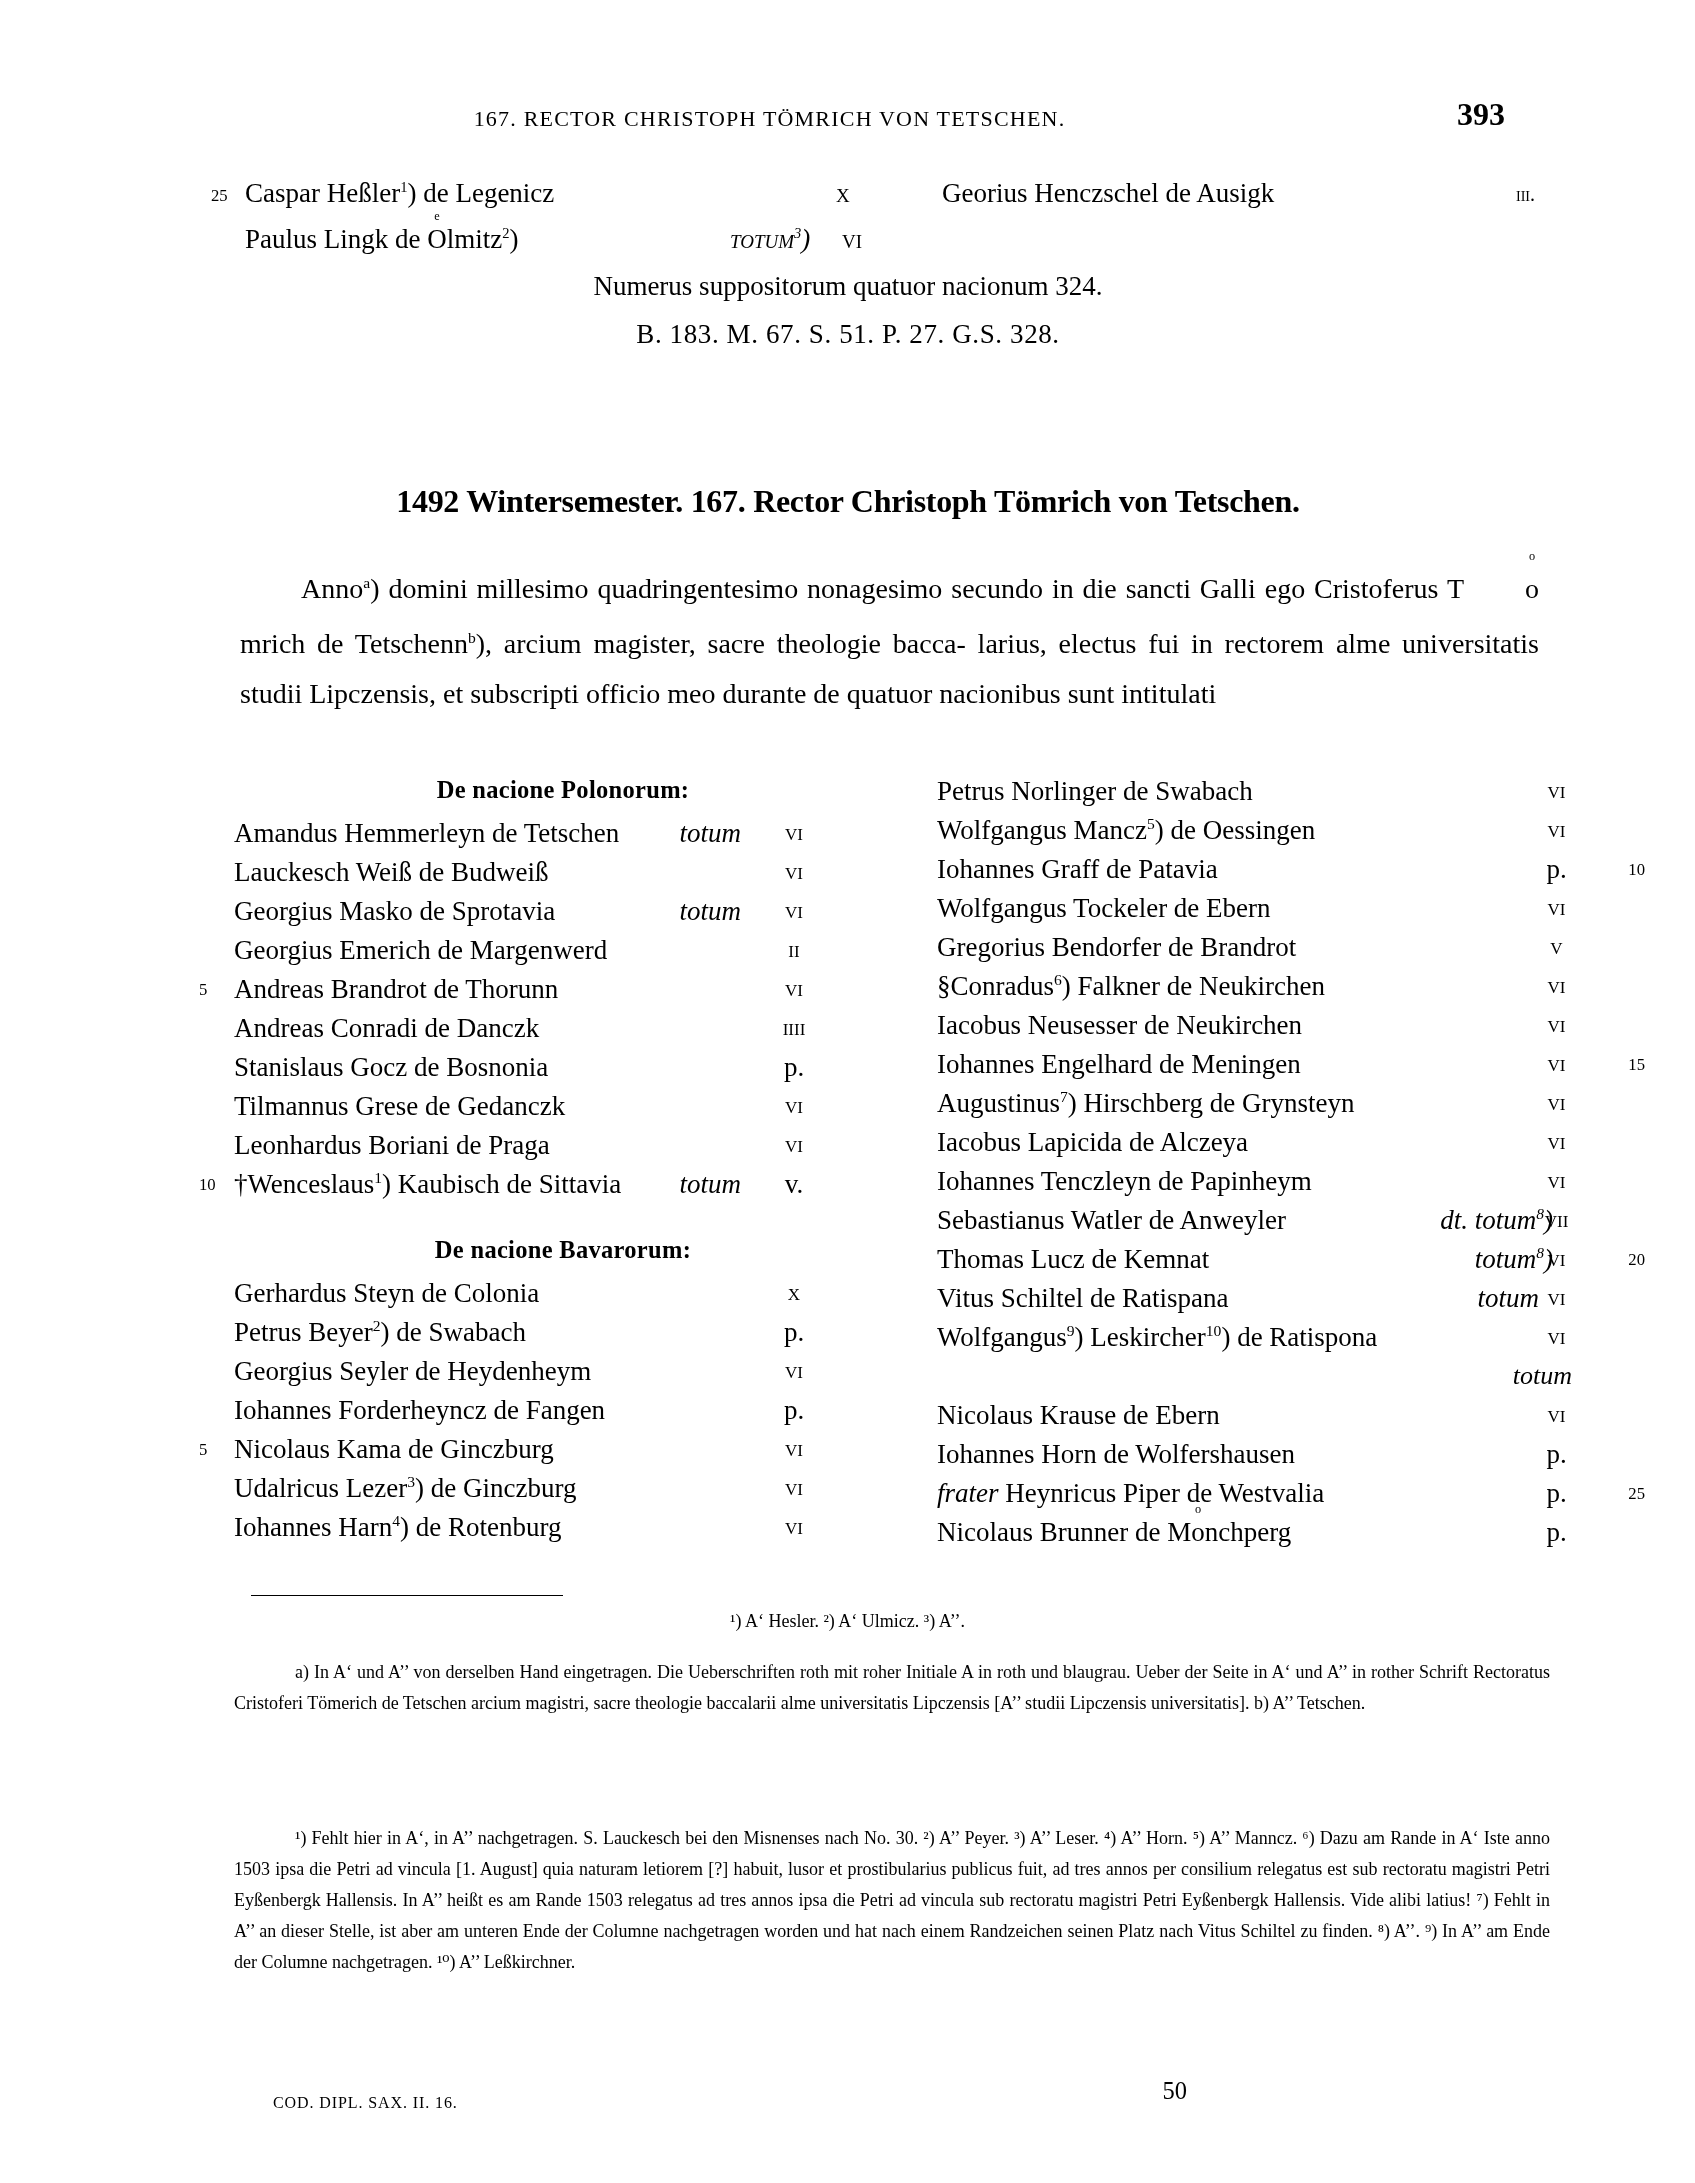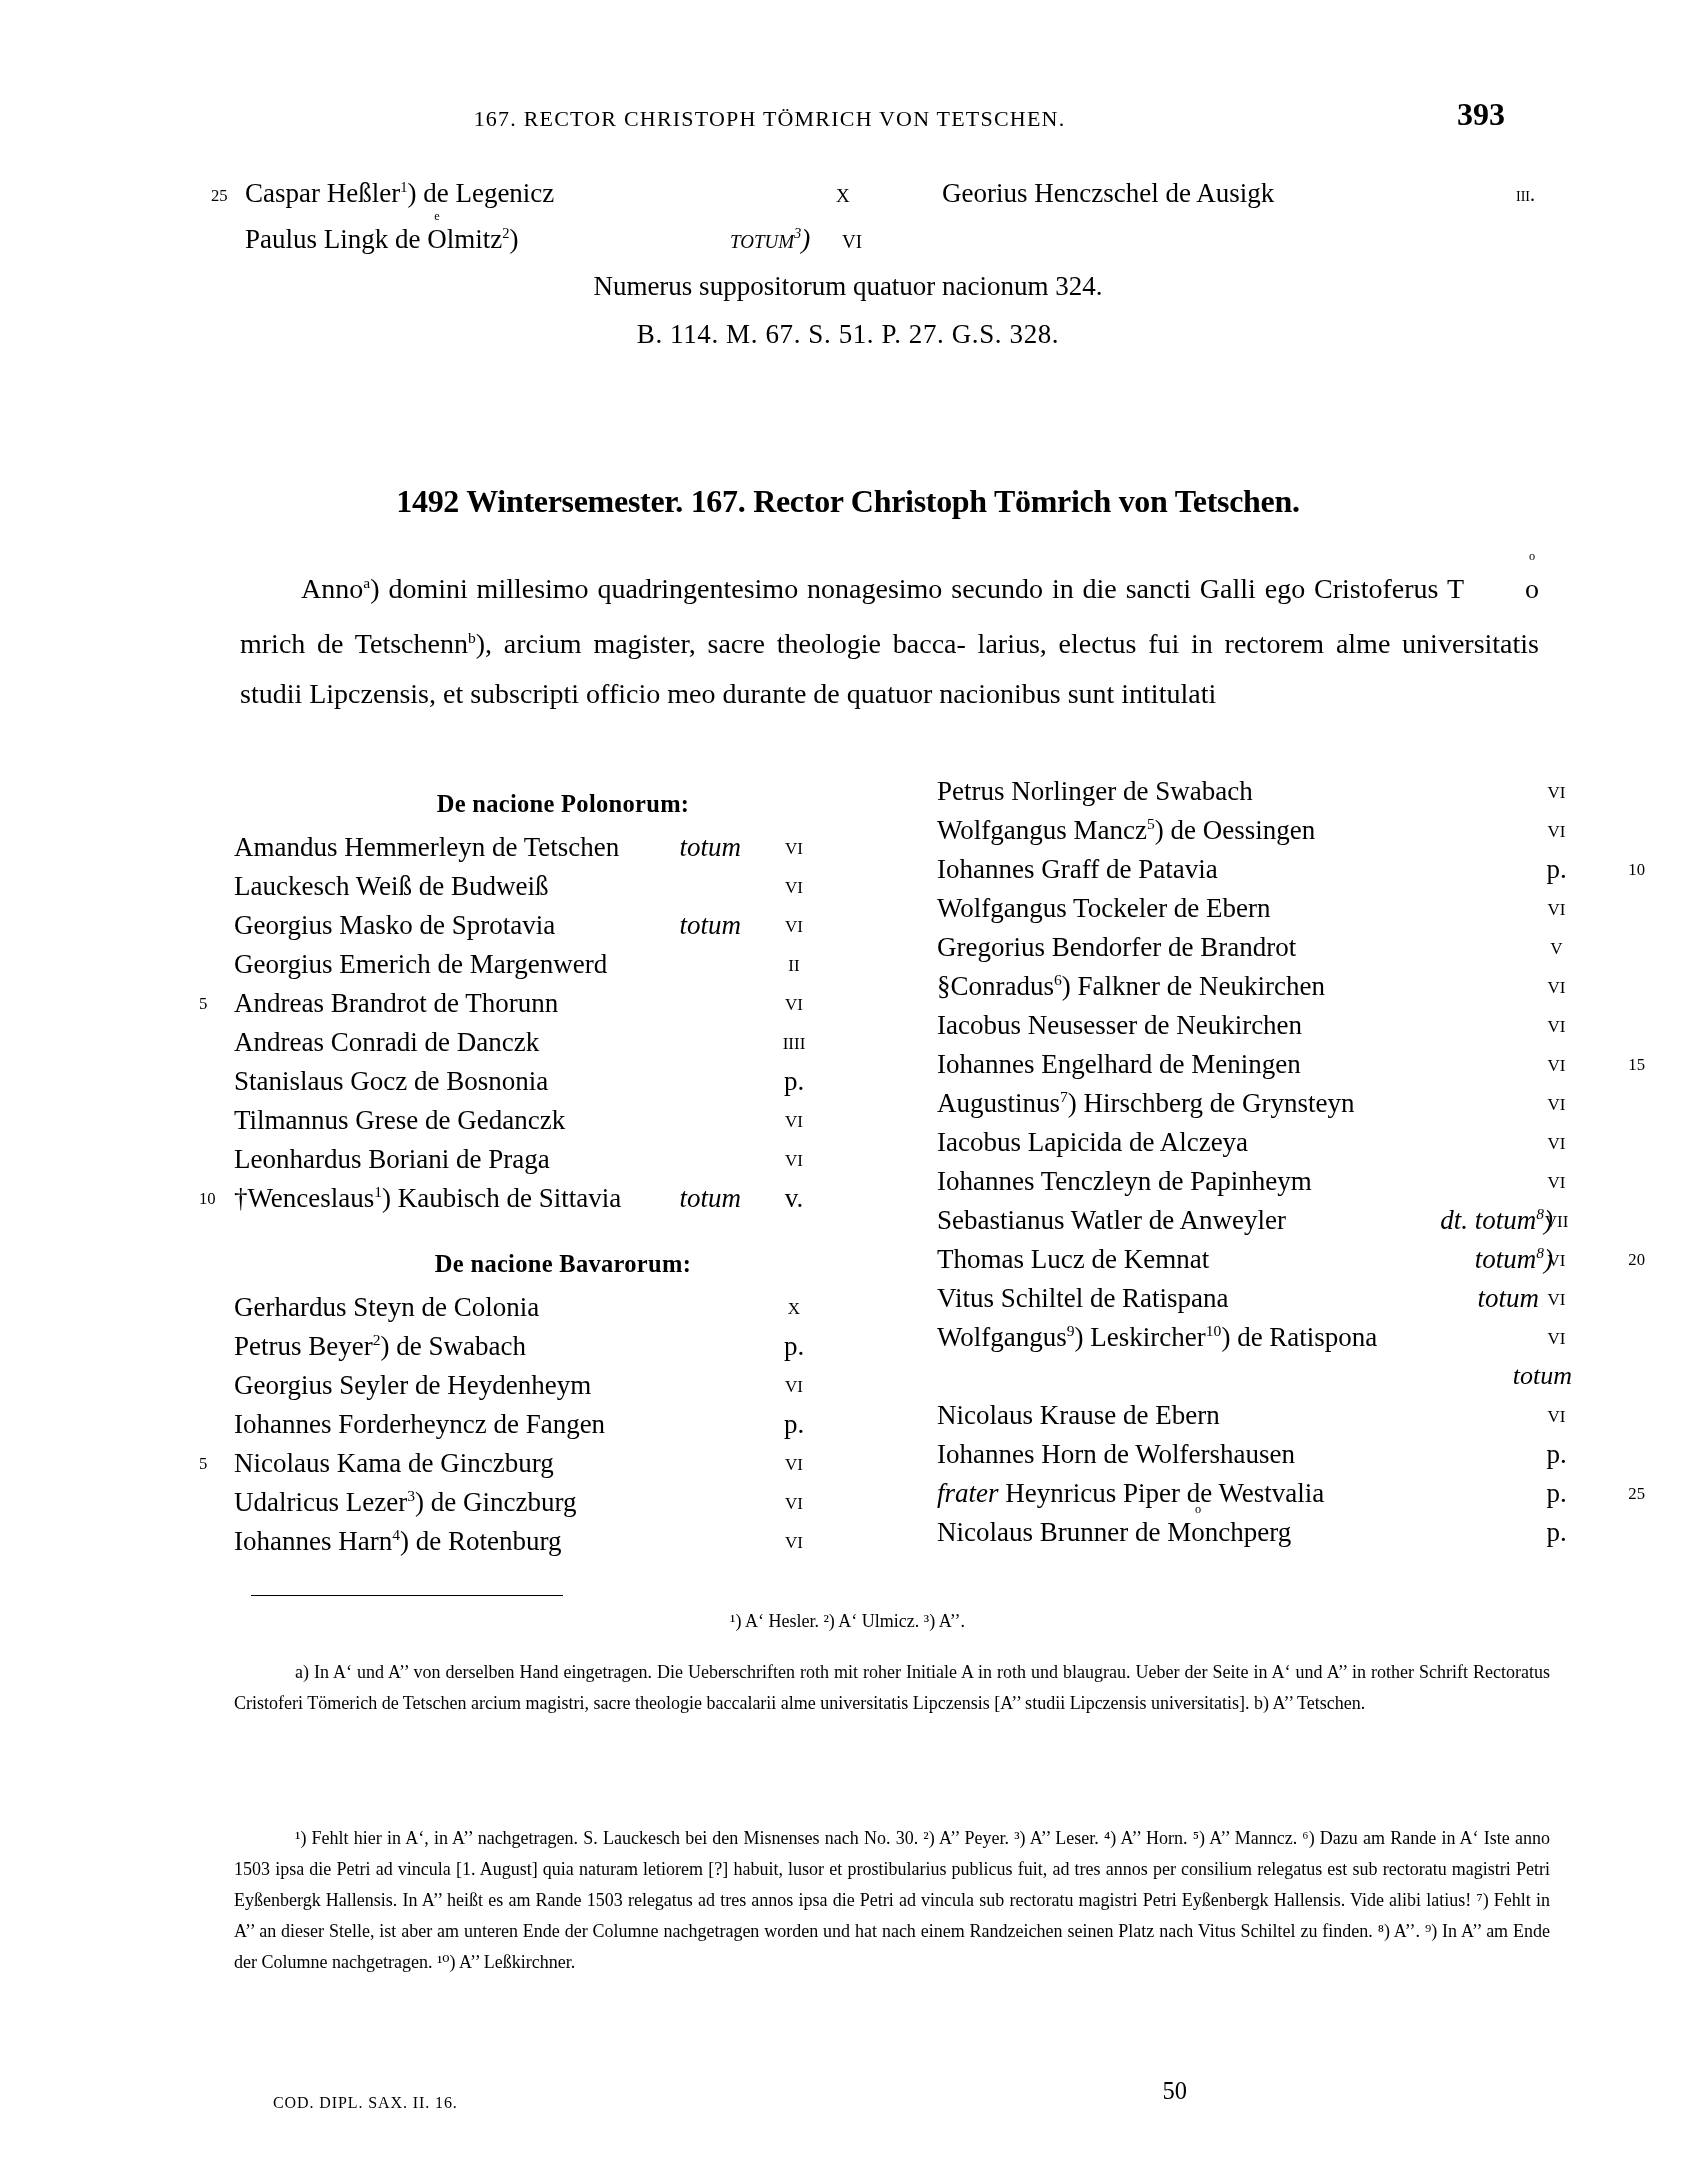--- a/index.html
+++ b/index.html
@@ -128,21 +128,20 @@
   }
   .col.left  { left: 234px;  width: 658px; }
   .col.right { left: 937px; width: 719px; }
 
   .grp-head {
     text-align: center;
     font-weight: bold;
     font-size: 24.5px;
     letter-spacing: 0.3px;
     height: 42px;
-    margin-top: 14px;
   }
   .grp-head.second { margin-top: 28px; }
 
   .entry {
     position: relative;
     height: 39px;
     font-size: 27px;
     white-space: nowrap;
   }
   .entry .lno {
@@ -260,21 +259,21 @@
       <span class="valB" style="left:1516px; top:4.5px;">iii.</span>
     </div>
 
     <div class="cont-row">
       <span class="nameA" style="left:245px;">Paulus Lingk de <span class="umlaut-e"><span class="ov">e</span>O</span>lmitz<sup style="font-size:14.5px">2</sup>)</span>
       <span class="valA ital" style="left:730px;">totum<sup style="font-size:14.5px">3</sup>)</span>
       <span class="valA" style="left:842px;">vi</span>
     </div>
 
     <div class="center-line">Numerus suppositorum quatuor nacionum 324.</div>
-    <div class="center-line second">B. 114.  M. 67.  S. 51.  P. 27.  G.S. 328.</div>
+    <div class="center-line second">B. 183.  M. 67.  S. 51.  P. 27.  G.S. 328.</div>
   </div>
 
   <div class="sect-title">1492 Wintersemester.  167. Rector Christoph Tömrich von Tetschen.</div>
 
   <div class="intro">
     Anno<sup>a</sup>) domini millesimo quadringentesimo nonagesimo secundo in die sancti
     Galli ego Cristoferus T<span class="umlaut-e"><span class="ov">o</span>o</span>mrich de Tetschenn<sup>b</sup>), arcium magister, sacre theologie bacca-
     larius, electus fui in rectorem alme universitatis studii Lipczensis, et subscripti officio
     meo durante de quatuor nacionibus sunt intitulati
   </div>

